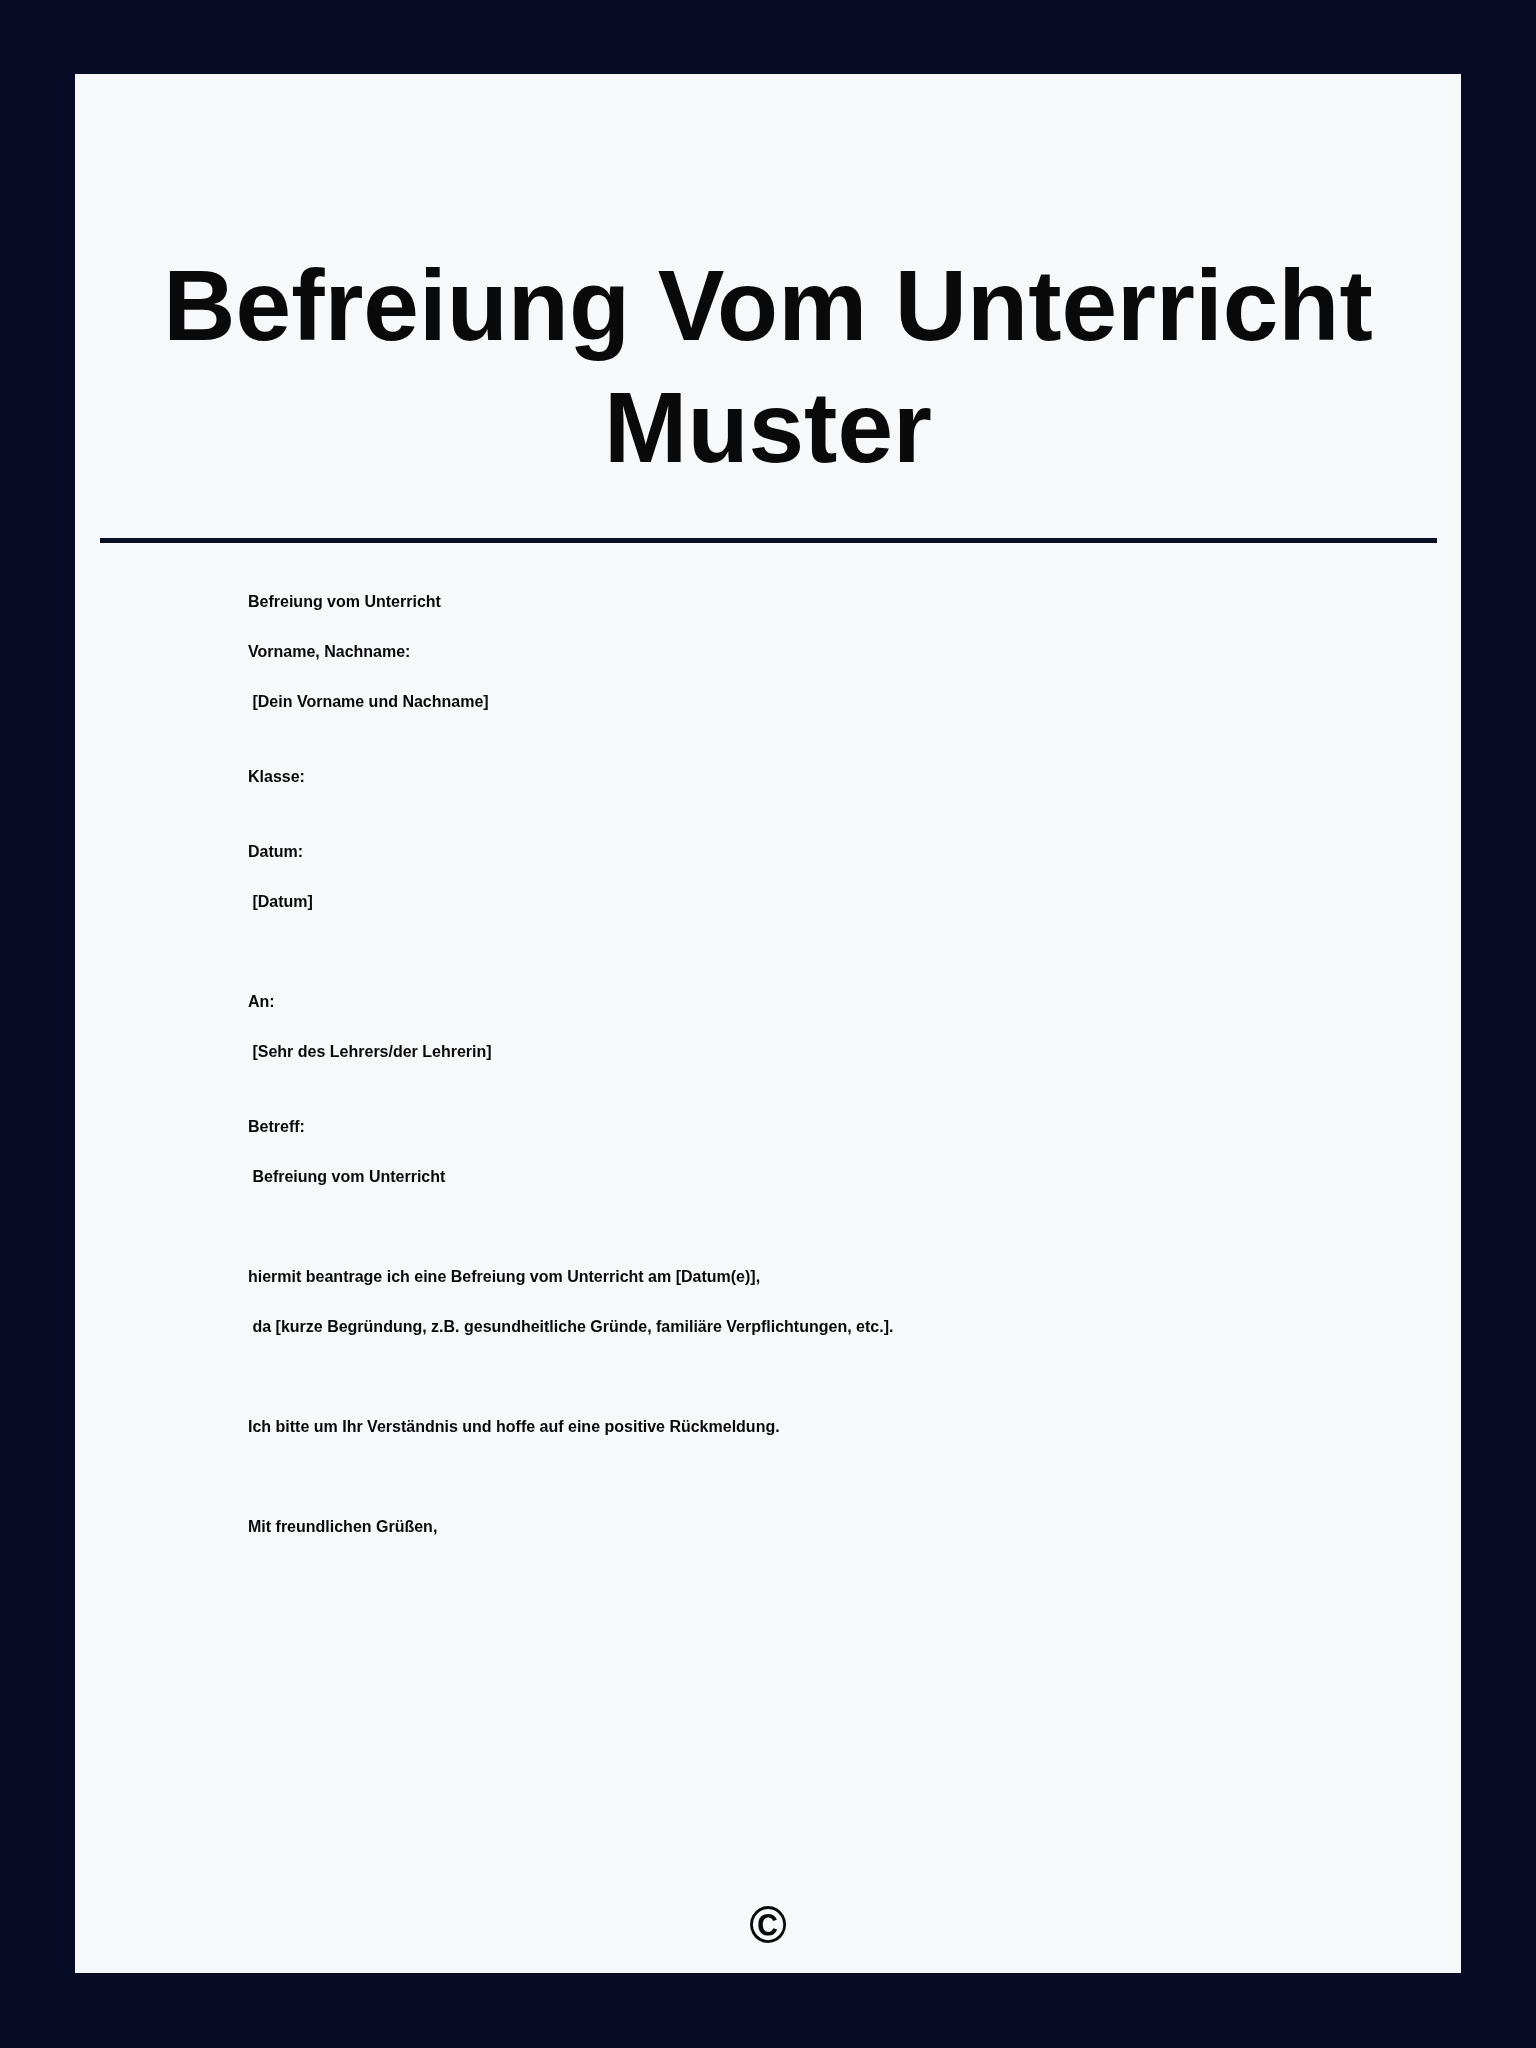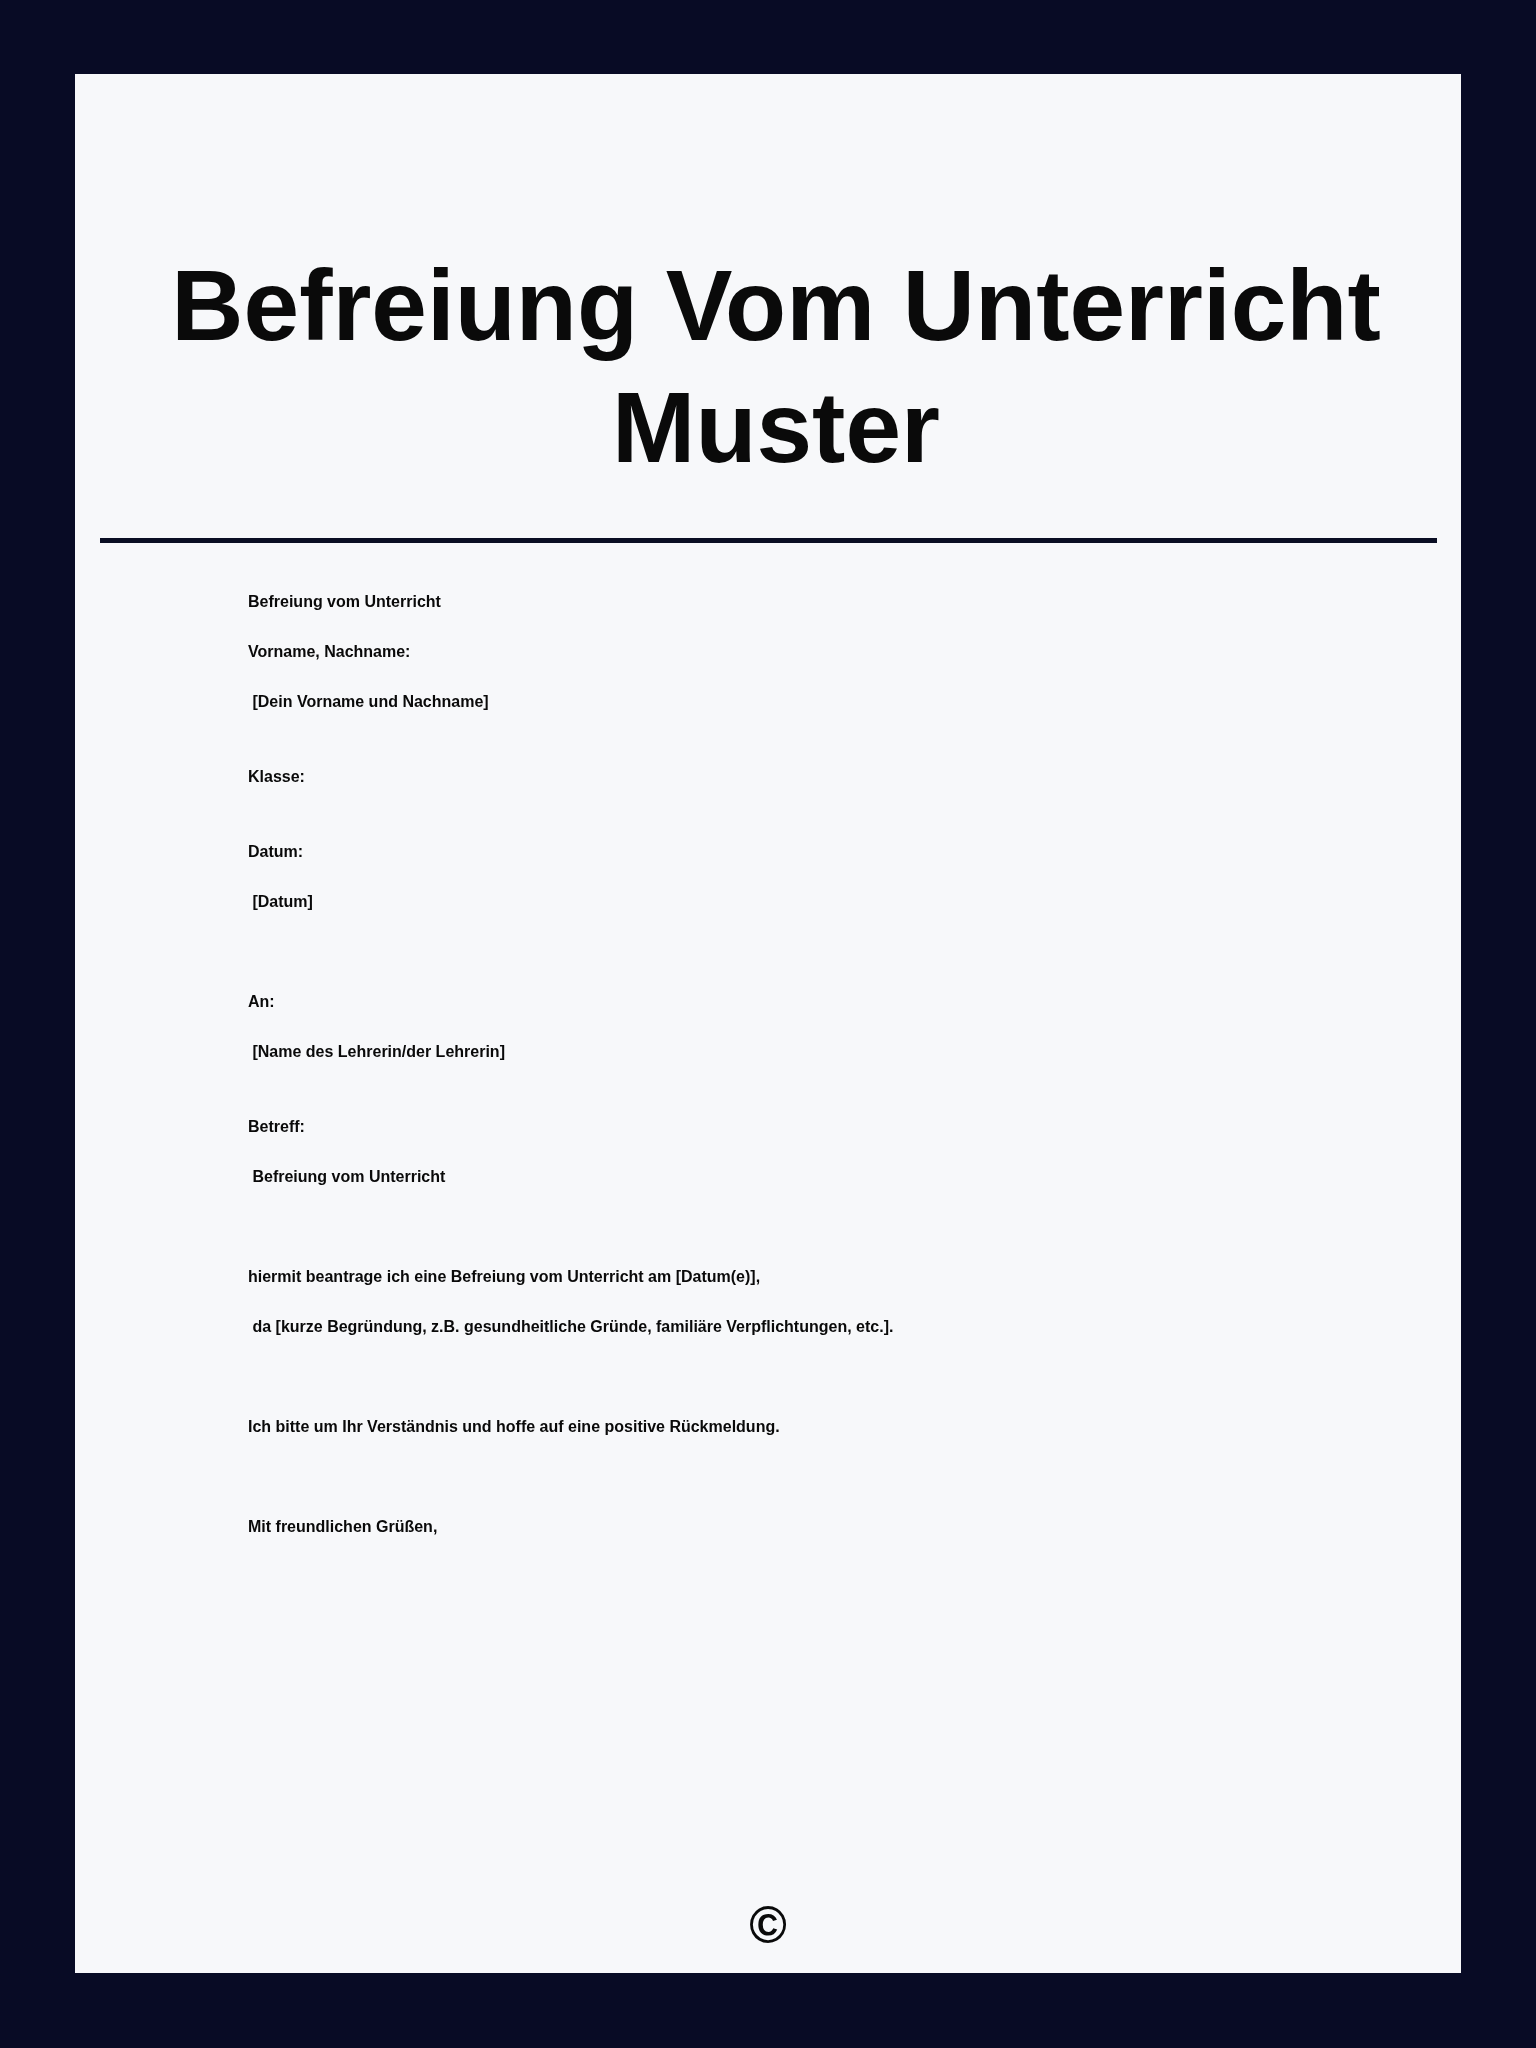--- a/index.html
+++ b/index.html
@@ -32,21 +32,20 @@
     top: 170px;
     left: 0;
     width: 100%;
     margin: 0;
     text-align: center;
     font-size: 100px;
     line-height: 122px;
     font-weight: 700;
     color: #0a0a0a;
     letter-spacing: 0;
-    padding-left: 8px;
   }
   .title-divider {
     position: absolute;
     top: 464px;
     left: 25px;
     width: 1337px;
     height: 5px;
     background: #0a0e23;
   }
   .letter-body {
@@ -88,21 +87,21 @@
     <div class="title-divider"></div>
 
     <div class="letter-body">
         <div class="letter-line first">Befreiung vom Unterricht</div>
         <div class="letter-line line">Vorname, Nachname:</div>
         <div class="letter-line line"> [Dein Vorname und Nachname]</div>
         <div class="letter-line group">Klasse:</div>
         <div class="letter-line group">Datum:</div>
         <div class="letter-line line"> [Datum]</div>
         <div class="letter-line para">An:</div>
-        <div class="letter-line line"> [Name des Lehrerin/der Lehrerin]</div>
+        <div class="letter-line line"> [Sehr des Lehrers/der Lehrerin]</div>
         <div class="letter-line group">Betreff:</div>
         <div class="letter-line line"> Befreiung vom Unterricht</div>
         <div class="letter-line para">hiermit beantrage ich eine Befreiung vom Unterricht am [Datum(e)],</div>
         <div class="letter-line line"> da [kurze Begründung, z.B. gesundheitliche Gründe, familiäre Verpflichtungen, etc.].</div>
         <div class="letter-line para">Ich bitte um Ihr Verständnis und hoffe auf eine positive Rückmeldung.</div>
         <div class="letter-line para">Mit freundlichen Grüßen,</div>
       </div>
 
     <div class="copyright-mark">©</div>
 

